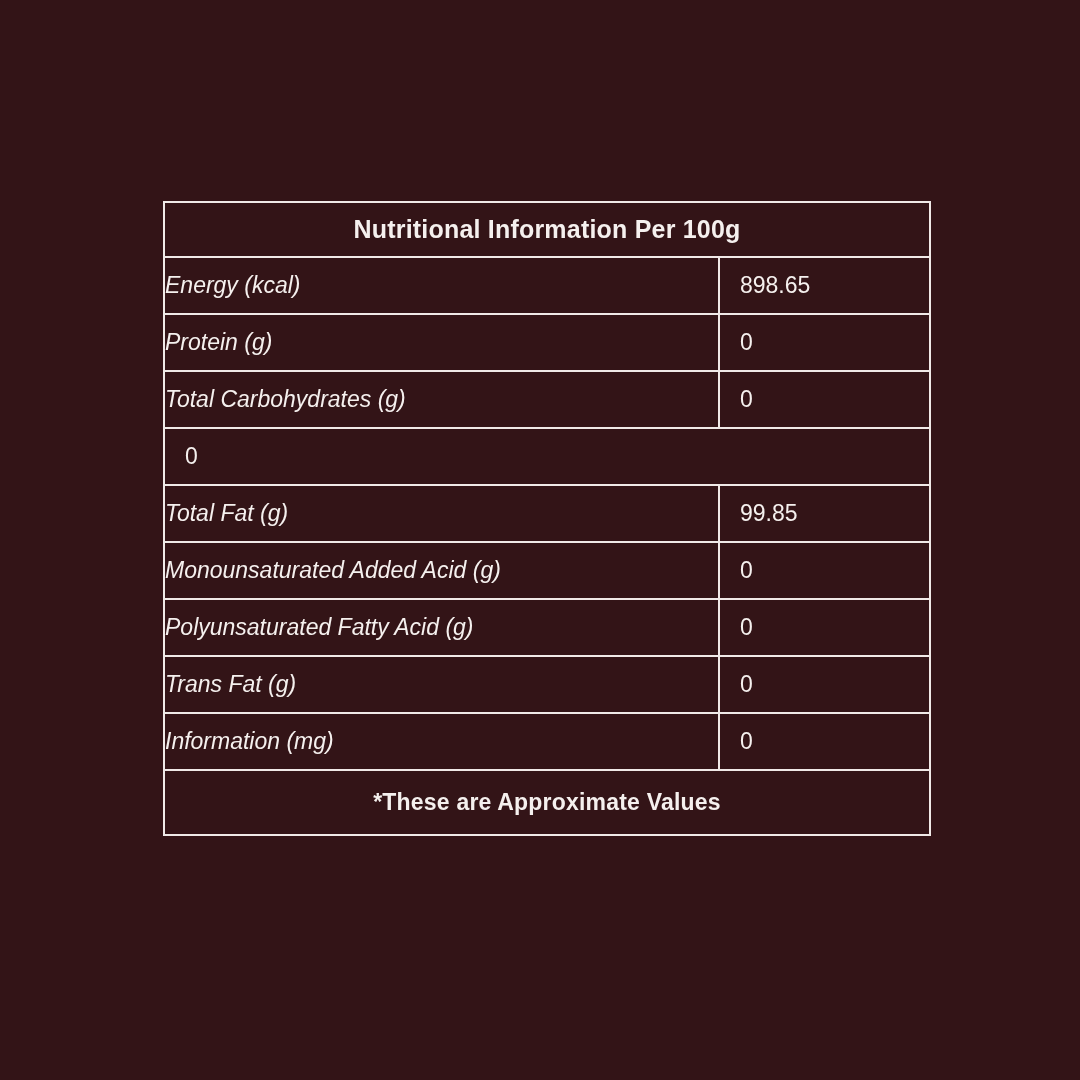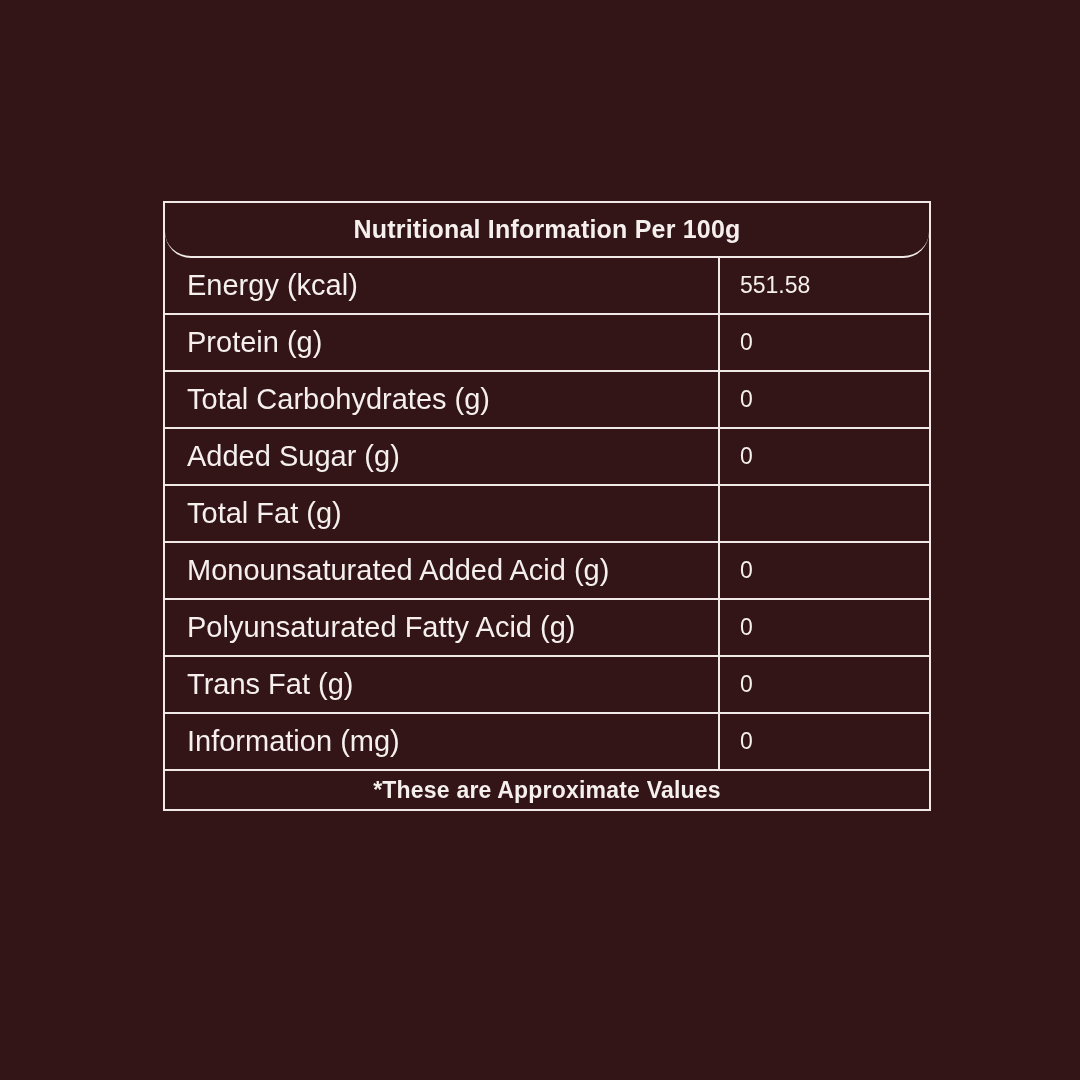--- a/index.html
+++ b/index.html
@@ -23,74 +23,73 @@
     border:2px solid var(--line);
     box-sizing:border-box;
     background:var(--bg);
   }
   .table-header{
     height:53px;
     border-bottom:2px solid var(--line);
     display:flex;align-items:center;justify-content:center;
     font-size:25px;font-weight:bold;
     letter-spacing:0.2px;
-    border-radius:26px;
   }
   .table-row{
     height:55px;
     border-bottom:2px solid var(--line);
     display:flex;
     align-items:stretch;
   }
   .cell-label{
     flex:0 0 555px;
     border-right:2px solid var(--line);
     display:flex;align-items:center;
-    padding-left:22px;
-    font-size:29px;
+    font-size:23px;
     box-sizing:border-box;
+    font-style:italic;
   }
   .cell-value{
     flex:1 1 auto;
     display:flex;align-items:center;
     padding-left:20px;
     font-size:23px;
   }
   .table-footer{
-    height:38px;
+    height:63px;
     display:flex;align-items:center;justify-content:center;
     font-size:23px;font-weight:bold;
     letter-spacing:0.2px;
   }
 </style>
 </head>
 <body>
 
 <div class="nutrition-table">
 
   <div class="table-header">Nutritional Information Per 100g</div>
 
   <div class="table-row">
     <div class="cell-label">Energy (kcal)</div>
-    <div class="cell-value">551.58</div>
+    <div class="cell-value">898.65</div>
   </div>
   <div class="table-row">
     <div class="cell-label">Protein (g)</div>
     <div class="cell-value">0</div>
   </div>
   <div class="table-row">
     <div class="cell-label">Total Carbohydrates (g)</div>
     <div class="cell-value">0</div>
   </div>
   <div class="table-row">
-    <div class="cell-label">Added Sugar (g)</div>
     <div class="cell-value">0</div>
   </div>
   <div class="table-row">
     <div class="cell-label">Total Fat (g)</div>
+    <div class="cell-value">99.85</div>
   </div>
   <div class="table-row">
     <div class="cell-label">Monounsaturated Added Acid (g)</div>
     <div class="cell-value">0</div>
   </div>
   <div class="table-row">
     <div class="cell-label">Polyunsaturated Fatty Acid (g)</div>
     <div class="cell-value">0</div>
   </div>
   <div class="table-row">

